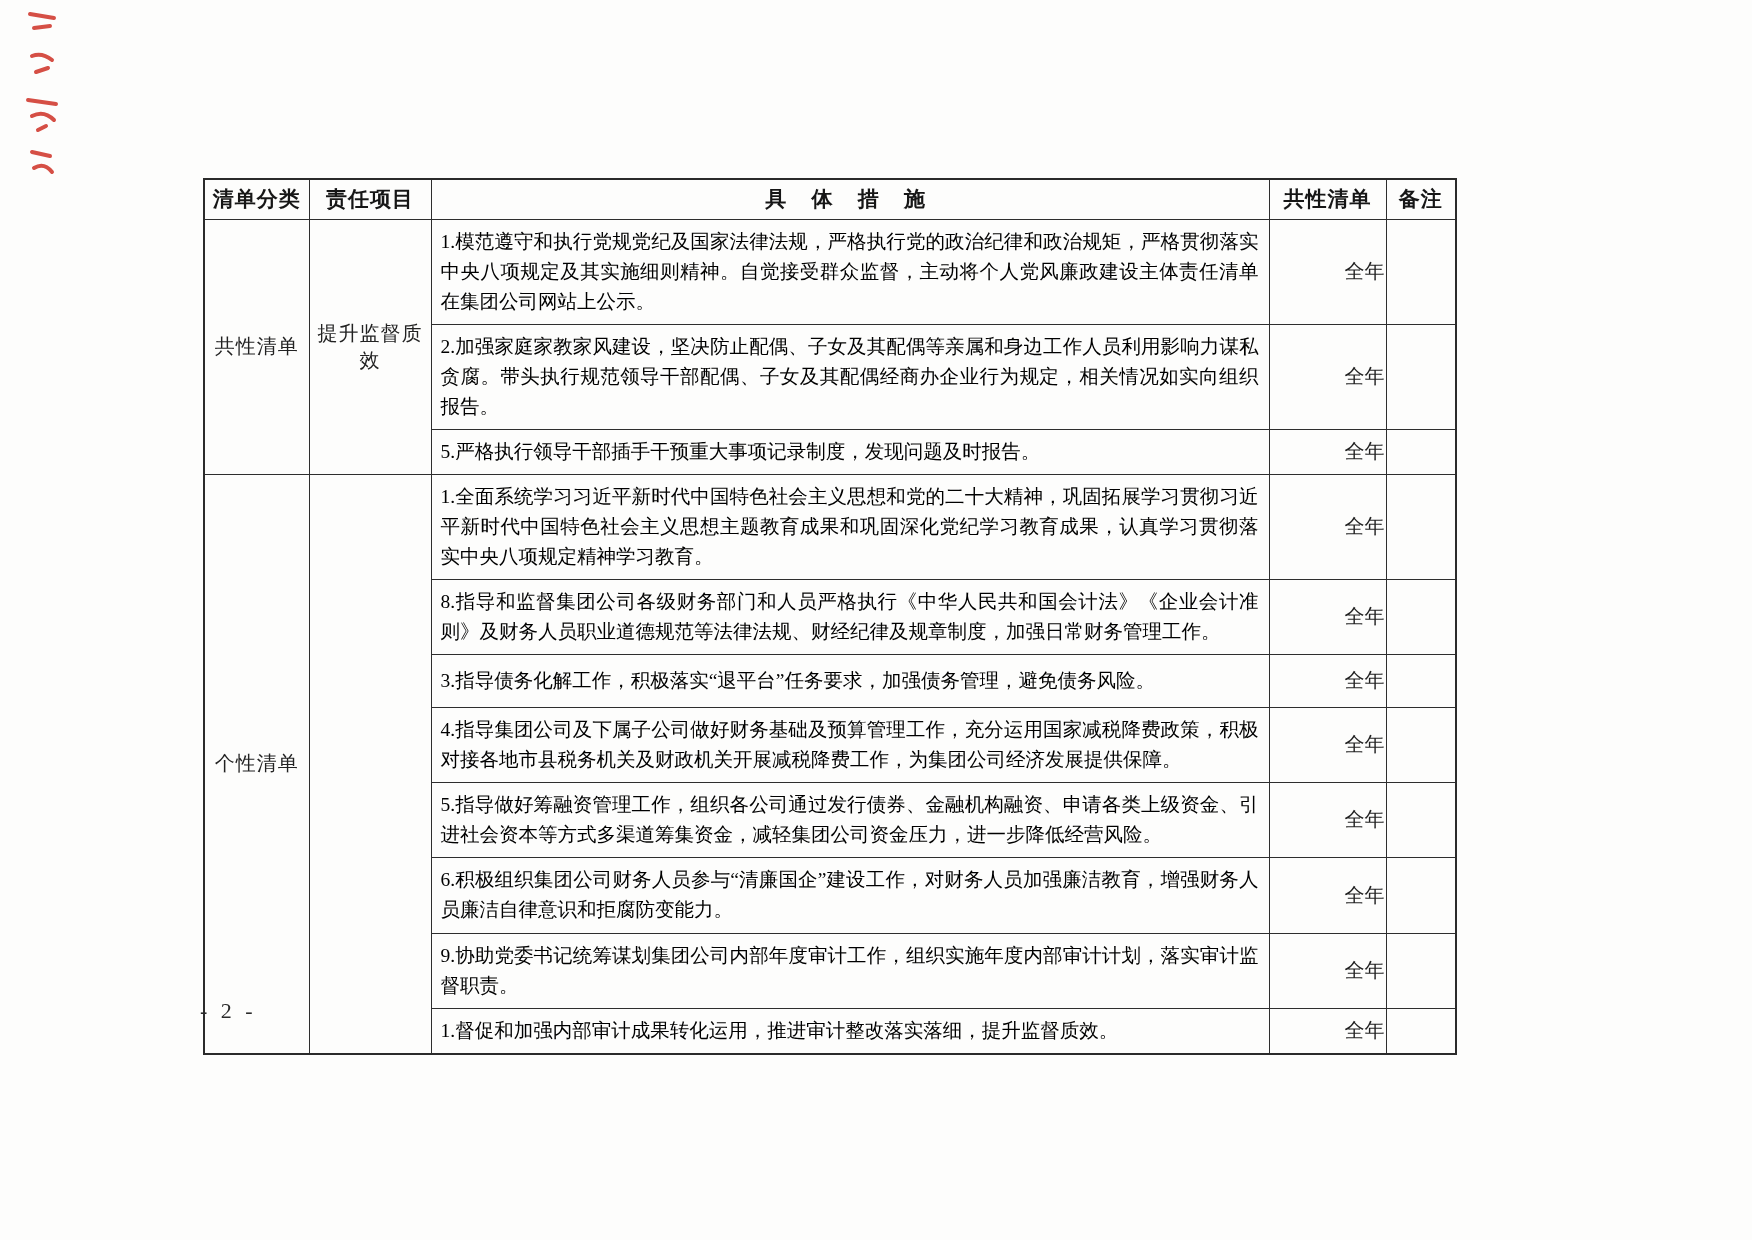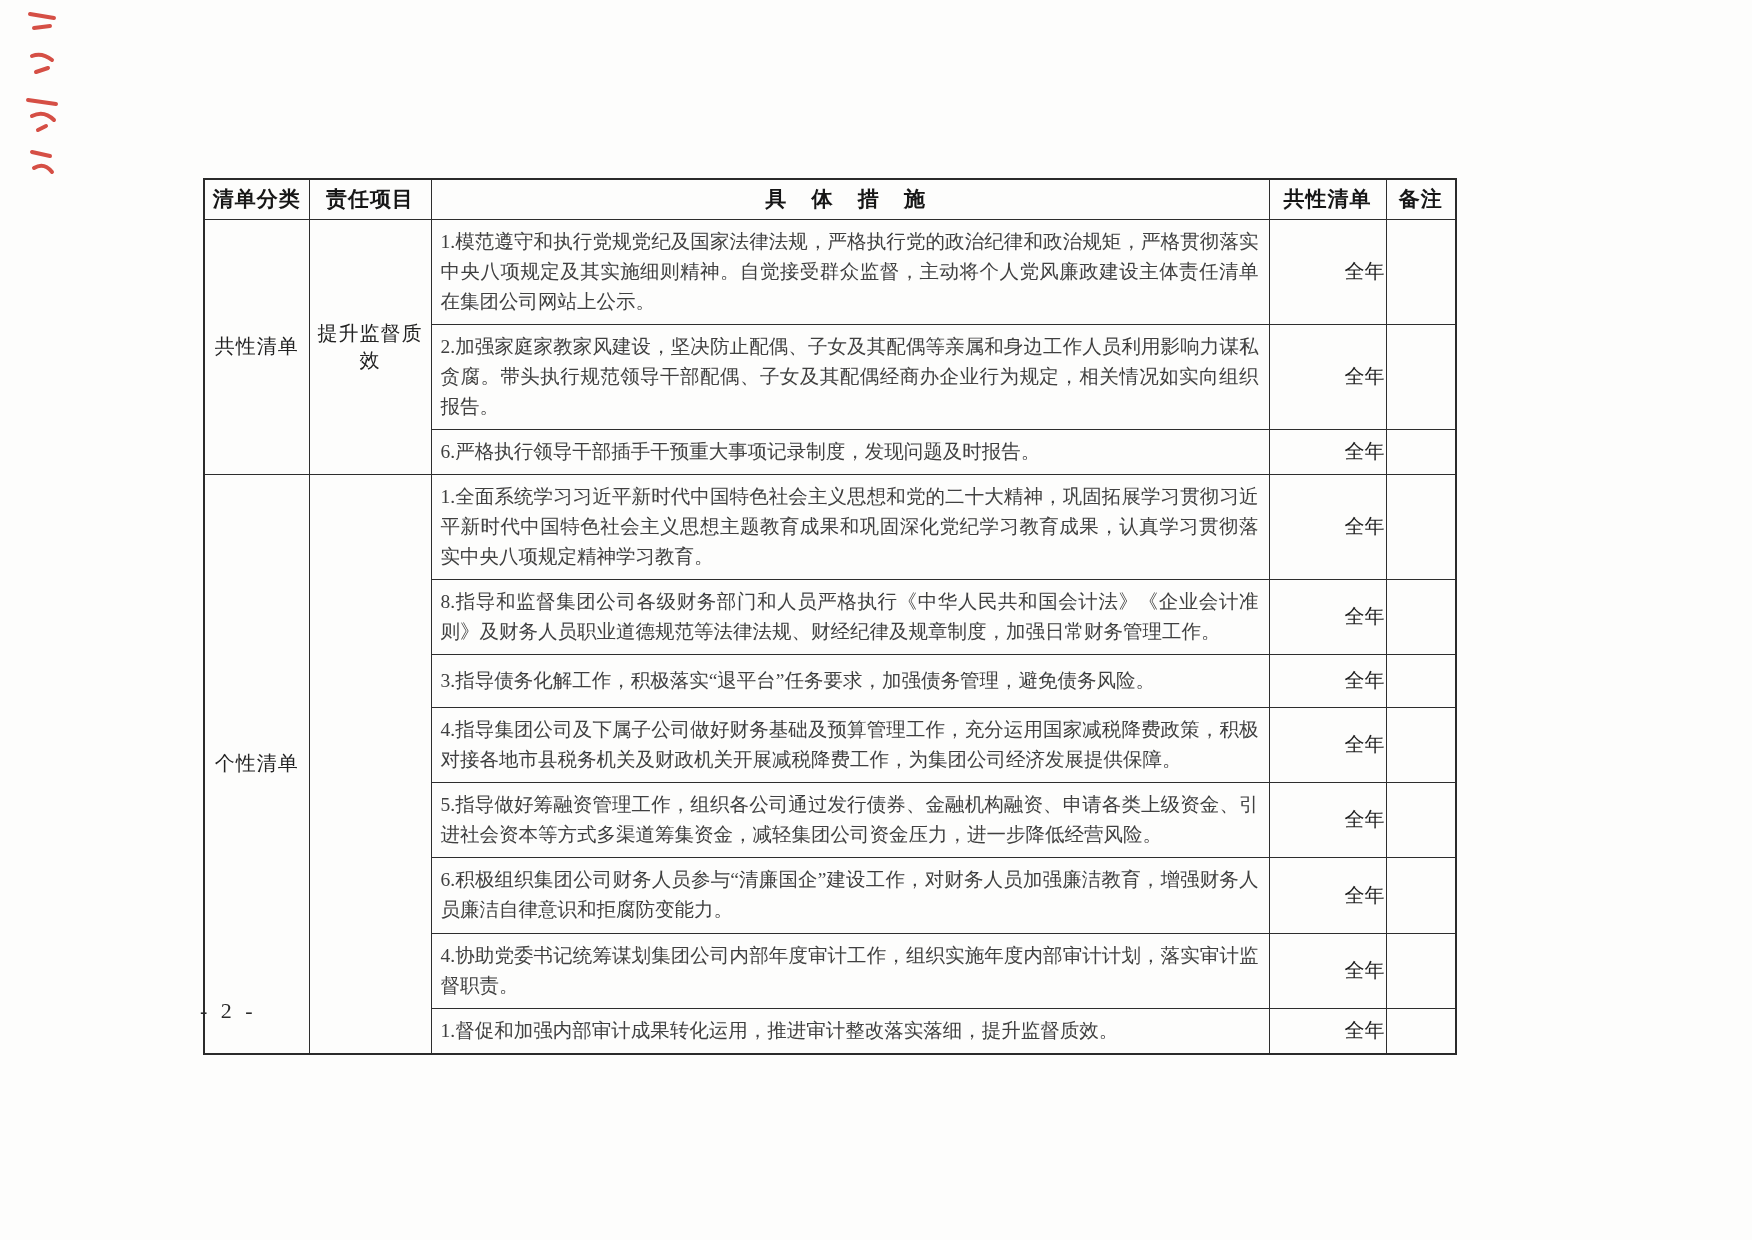--- a/index.html
+++ b/index.html
@@ -29,21 +29,21 @@
     padding:4px 6px;letter-spacing:1px;color:#161616;
   }
   th.hdr-measure{letter-spacing:10px;}
   td.cat,td.resp{
     text-align:center;font-size:20px;letter-spacing:1px;color:#222;
   }
   td.measure{
     font-size:19.5px;line-height:30px;
     padding:7px 10px 7px 9px;
     text-align:justify;
-    color:#404040;
+    color:#000000;
     margin-top:40px;
   }
   td.deadline{text-align:right;font-size:20px;color:#222;}
   td.remark{}
   .page-number{
     position:absolute;left:200px;top:998px;
     font-size:22px;letter-spacing:4px;color:#2a2a2a;
     font-family:"Liberation Serif","DejaVu Serif",serif;
   }
 </style>
@@ -85,21 +85,21 @@
       <td class="measure">1.模范遵守和执行党规党纪及国家法律法规，严格执行党的政治纪律和政治规矩，严格贯彻落实中央八项规定及其实施细则精神。自觉接受群众监督，主动将个人党风廉政建设主体责任清单在集团公司网站上公示。</td>
       <td class="deadline">全年</td>
       <td class="remark"></td>
     </tr>
     <tr style="height:62px">
       <td class="measure">2.加强家庭家教家风建设，坚决防止配偶、子女及其配偶等亲属和身边工作人员利用影响力谋私贪腐。带头执行规范领导干部配偶、子女及其配偶经商办企业行为规定，相关情况如实向组织报告。</td>
       <td class="deadline">全年</td>
       <td class="remark"></td>
     </tr>
     <tr style="height:39px">
-      <td class="measure">6.严格执行领导干部插手干预重大事项记录制度，发现问题及时报告。</td>
+      <td class="measure">5.严格执行领导干部插手干预重大事项记录制度，发现问题及时报告。</td>
       <td class="deadline">全年</td>
       <td class="remark"></td>
     </tr>
 
     <tr style="height:95px">
       <td class="cat" rowspan="8">个性清单</td>
       <td class="resp" rowspan="8"></td>
       <td class="measure">1.全面系统学习习近平新时代中国特色社会主义思想和党的二十大精神，巩固拓展学习贯彻习近平新时代中国特色社会主义思想主题教育成果和巩固深化党纪学习教育成果，认真学习贯彻落实中央八项规定精神学习教育。</td>
       <td class="deadline">全年</td>
       <td class="remark"></td>
@@ -123,21 +123,21 @@
       <td class="measure">5.指导做好筹融资管理工作，组织各公司通过发行债券、金融机构融资、申请各类上级资金、引进社会资本等方式多渠道筹集资金，减轻集团公司资金压力，进一步降低经营风险。</td>
       <td class="deadline">全年</td>
       <td class="remark"></td>
     </tr>
     <tr style="height:76px">
       <td class="measure">6.积极组织集团公司财务人员参与“清廉国企”建设工作，对财务人员加强廉洁教育，增强财务人员廉洁自律意识和拒腐防变能力。</td>
       <td class="deadline">全年</td>
       <td class="remark"></td>
     </tr>
     <tr style="height:60px">
-      <td class="measure">4.协助党委书记统筹谋划集团公司内部年度审计工作，组织实施年度内部审计计划，落实审计监督职责。</td>
+      <td class="measure">9.协助党委书记统筹谋划集团公司内部年度审计工作，组织实施年度内部审计计划，落实审计监督职责。</td>
       <td class="deadline">全年</td>
       <td class="remark"></td>
     </tr>
     <tr style="height:38px">
       <td class="measure">1.督促和加强内部审计成果转化运用，推进审计整改落实落细，提升监督质效。</td>
       <td class="deadline">全年</td>
       <td class="remark"></td>
     </tr>
   </tbody>
     </table>

